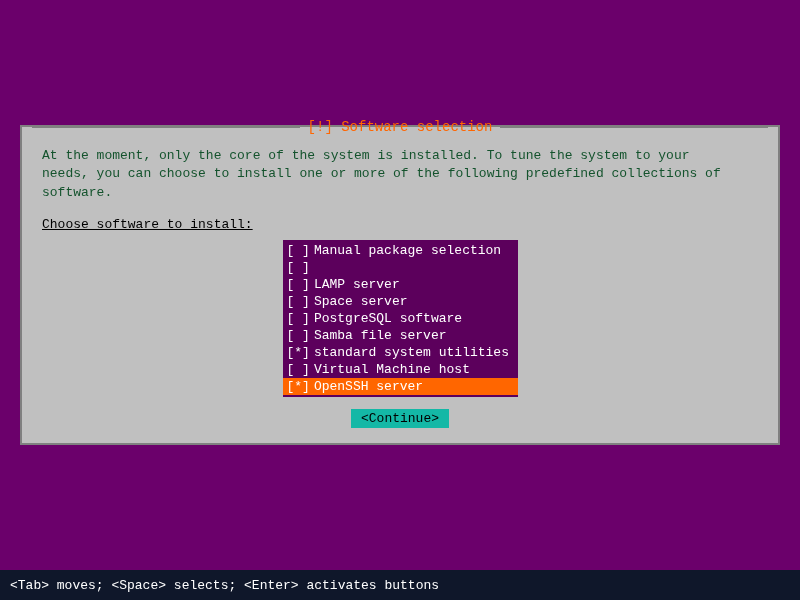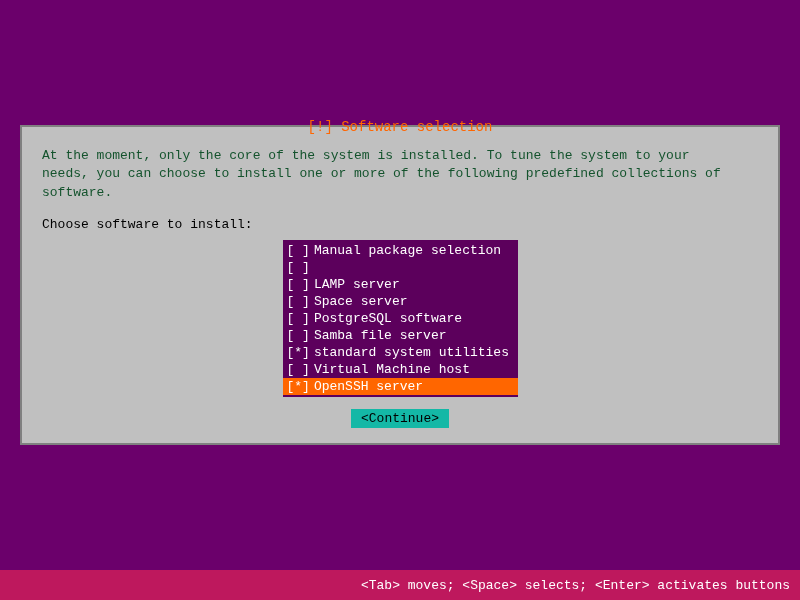--- a/index.html
+++ b/index.html
@@ -35,21 +35,20 @@
       position: relative;
     }
 
     #dialog-title-bar {
       display: flex;
       justify-content: center;
       align-items: center;
       padding: 2px 10px;
       position: relative;
       top: -10px;
-      flex-direction: column;
     }
 
     #dialog-title-line-left {
       flex: 1;
       height: 2px;
       background-color: #808080;
     }
 
     #dialog-title-line-right {
       flex: 1;
@@ -75,20 +74,21 @@
       font-size: 13px;
       line-height: 1.4;
       margin-bottom: 15px;
     }
 
     #choose-label {
       color: #000000;
       font-family: 'Courier New', Courier, monospace;
       font-size: 13px;
       margin-bottom: 8px;
+      text-decoration: underline;
     }
 
     #software-list {
       background-color: #5c005c;
       width: 235px;
       margin: 0 auto;
       padding: 2px 0;
     }
 
     .list-item {
@@ -126,29 +126,28 @@
       background-color: #14b8a6;
       color: #000000;
       border: none;
       font-family: 'Courier New', Courier, monospace;
       font-size: 13px;
       padding: 2px 10px;
       cursor: pointer;
     }
 
     #status-bar {
-      background-color: #be185d;
+      background-color: #0f172a;
       color: #ffffff;
       padding: 4px 10px;
       font-family: 'Courier New', Courier, monospace;
       font-size: 13px;
       height: 30px;
       display: flex;
       align-items: center;
-      justify-content: flex-end;
     }
   </style>
 </head>
 <body>
 
 <div id="main-area">
   <div id="dialog-box">
     <div id="dialog-title-bar">
       <div id="dialog-title-line-left"></div>
       <span id="dialog-title-text">[!] Software selection</span>

